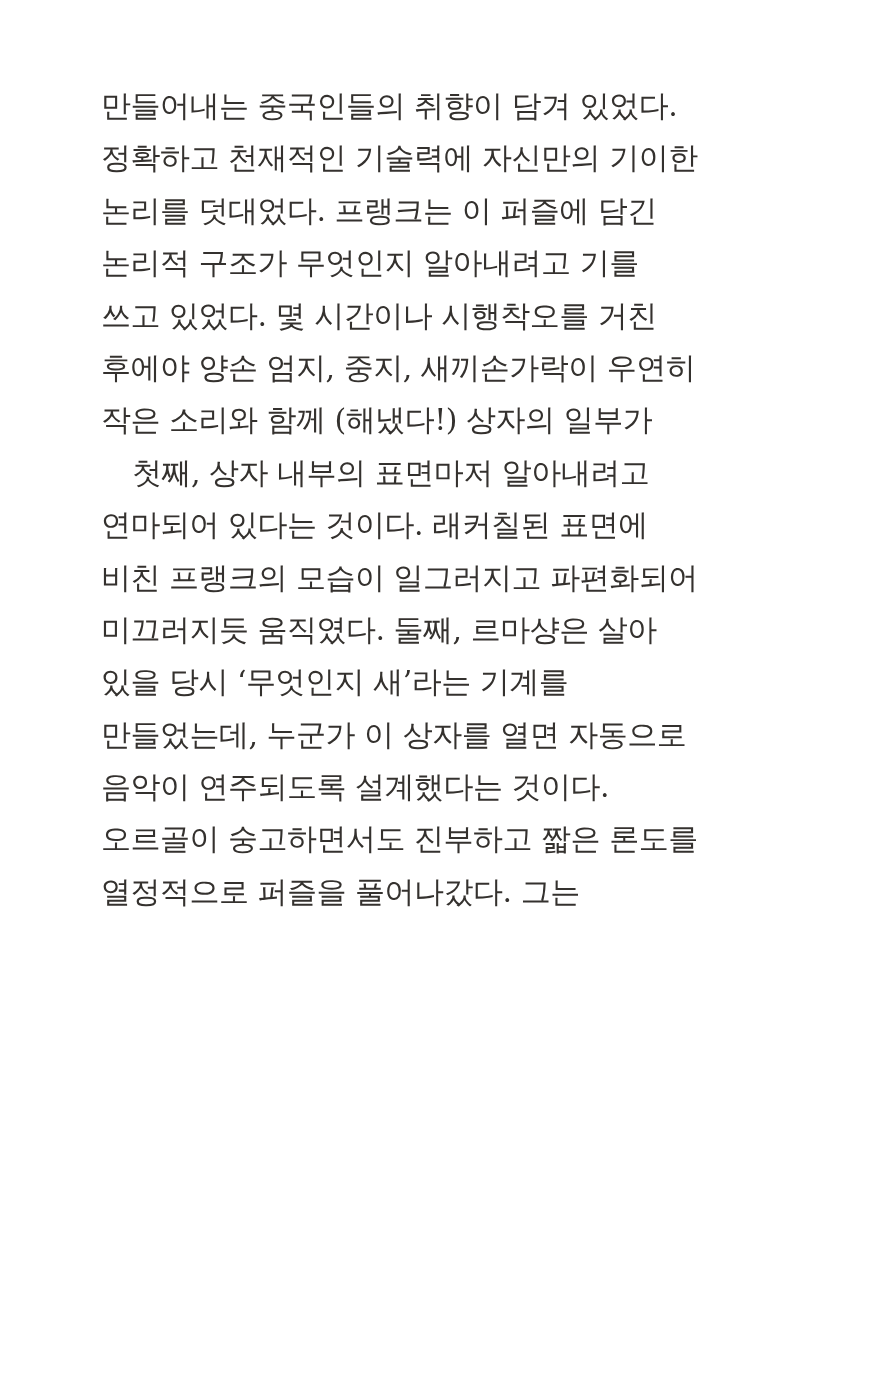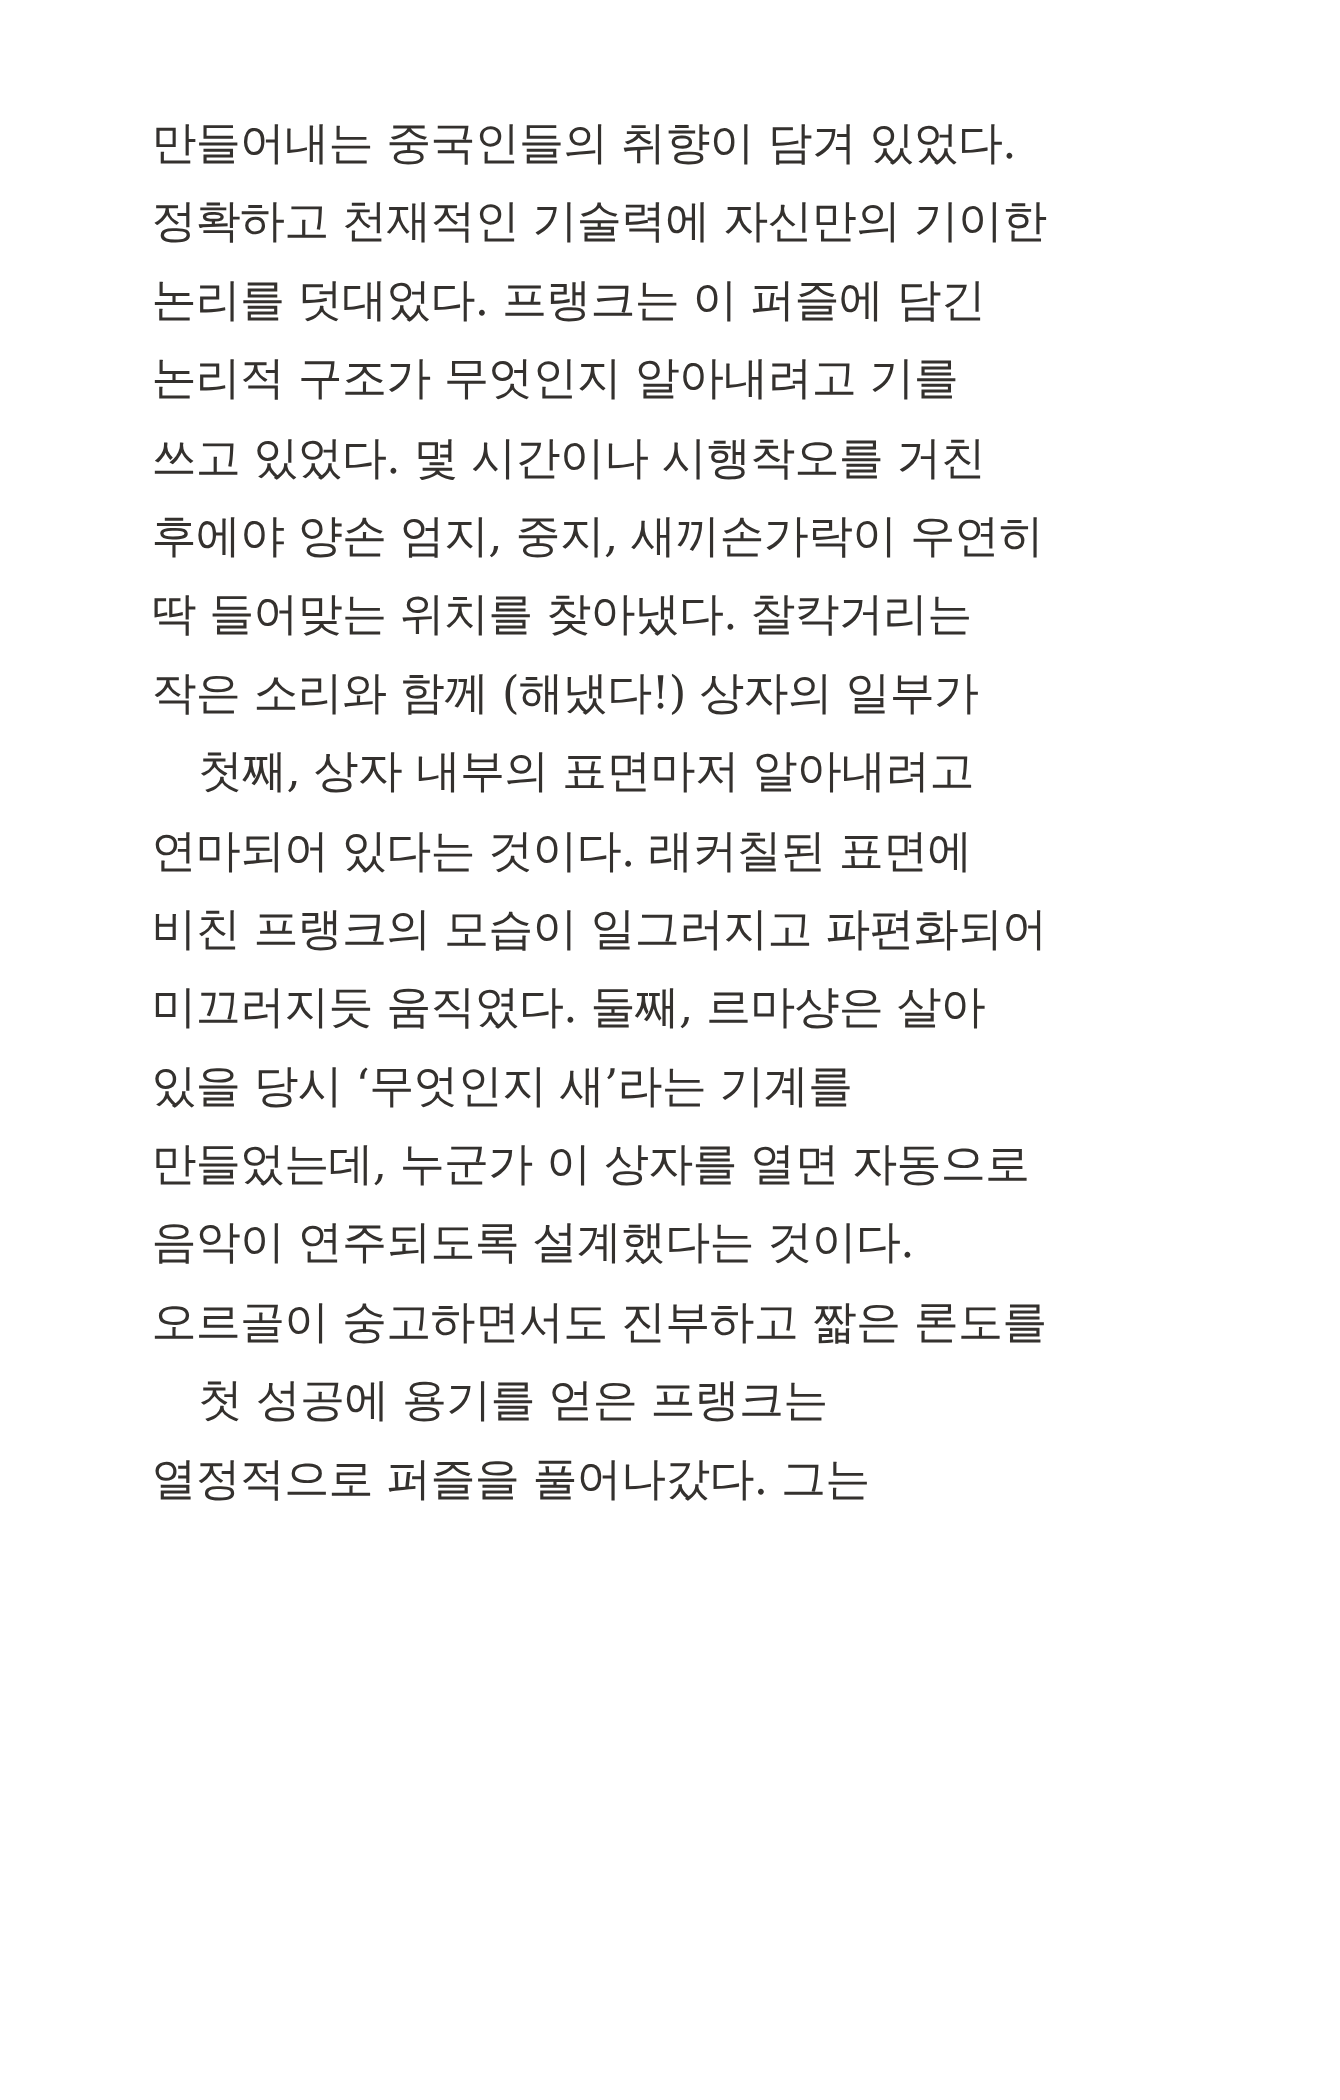--- a/index.html
+++ b/index.html
@@ -8,21 +8,21 @@
     --pagenum: #1c1814;
   }
   * { margin: 0; padding: 0; box-sizing: border-box; }
   html, body { background: #ffffff; }
   .screen {
     position: relative;
     width: 893px;
     height: 1116px;
     background: var(--bg, #ffffff);
     overflow: hidden;
-    margin: 0 auto;
+    margin: 10px auto;
   }
   .text-block {
     position: absolute;
     left: 101px;
     top: 70px;
     width: 640px;
     font-family: "DejaVu Serif", "Liberation Serif", serif;
     font-size: 30px;
     line-height: 52.4px;
     letter-spacing: -0.5px;
@@ -53,27 +53,25 @@
 <body>
 
 <div class="screen">
   <div class="text-block">
       <div class="line">만들어내는 중국인들의 취향이 담겨 있었다.</div>
       <div class="line">정확하고 천재적인 기술력에 자신만의 기이한</div>
       <div class="line">논리를 덧대었다. 프랭크는 이 퍼즐에 담긴</div>
       <div class="line">논리적 구조가 무엇인지 알아내려고 기를</div>
       <div class="line">쓰고 있었다. 몇 시간이나 시행착오를 거친</div>
       <div class="line">후에야 양손 엄지, 중지, 새끼손가락이 우연히</div>
-      <div class="line">딱 들어맞는 위치를 찾아냈다. 찰칵거리는</div>
       <div class="line">작은 소리와 함께 (해냈다!) 상자의 일부가</div>
       <div class="line indent">첫째, 상자 내부의 표면마저 알아내려고</div>
       <div class="line">연마되어 있다는 것이다. 래커칠된 표면에</div>
       <div class="line">비친 프랭크의 모습이 일그러지고 파편화되어</div>
       <div class="line">미끄러지듯 움직였다. 둘째, 르마샹은 살아</div>
       <div class="line">있을 당시 ‘무엇인지 새’라는 기계를</div>
       <div class="line">만들었는데, 누군가 이 상자를 열면 자동으로</div>
       <div class="line">음악이 연주되도록 설계했다는 것이다.</div>
       <div class="line">오르골이 숭고하면서도 진부하고 짧은 론도를</div>
-      <div class="line indent">첫 성공에 용기를 얻은 프랭크는</div>
       <div class="line">열정적으로 퍼즐을 풀어나갔다. 그는</div>
     </div>
   <div class="page-number">12</div>
 </div>
 
 </body></html>

